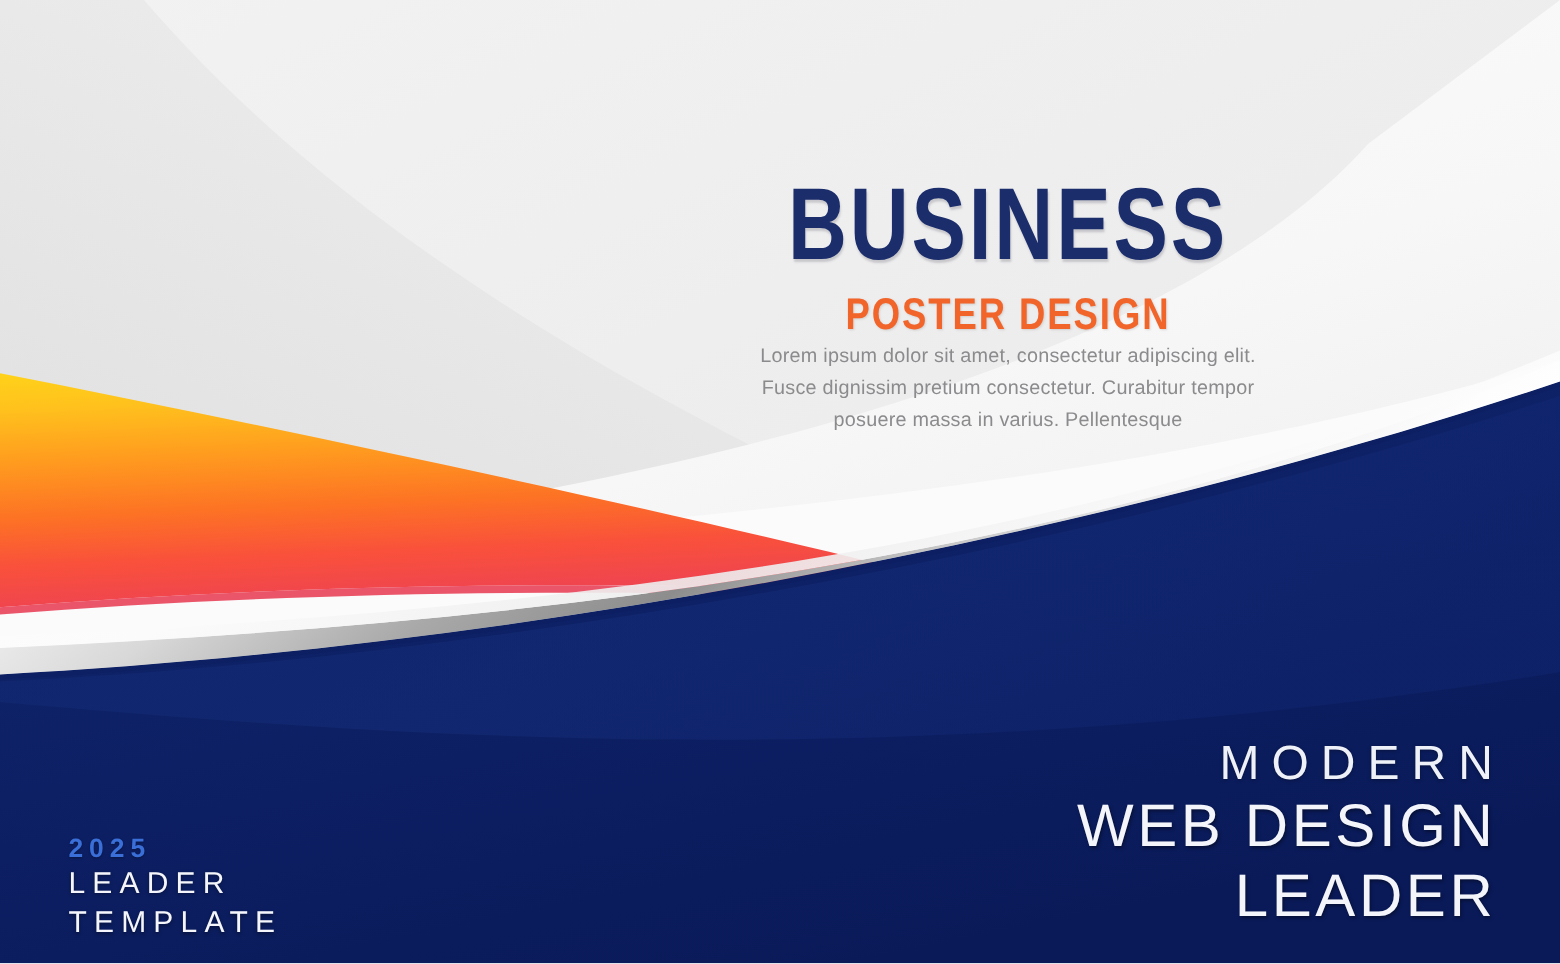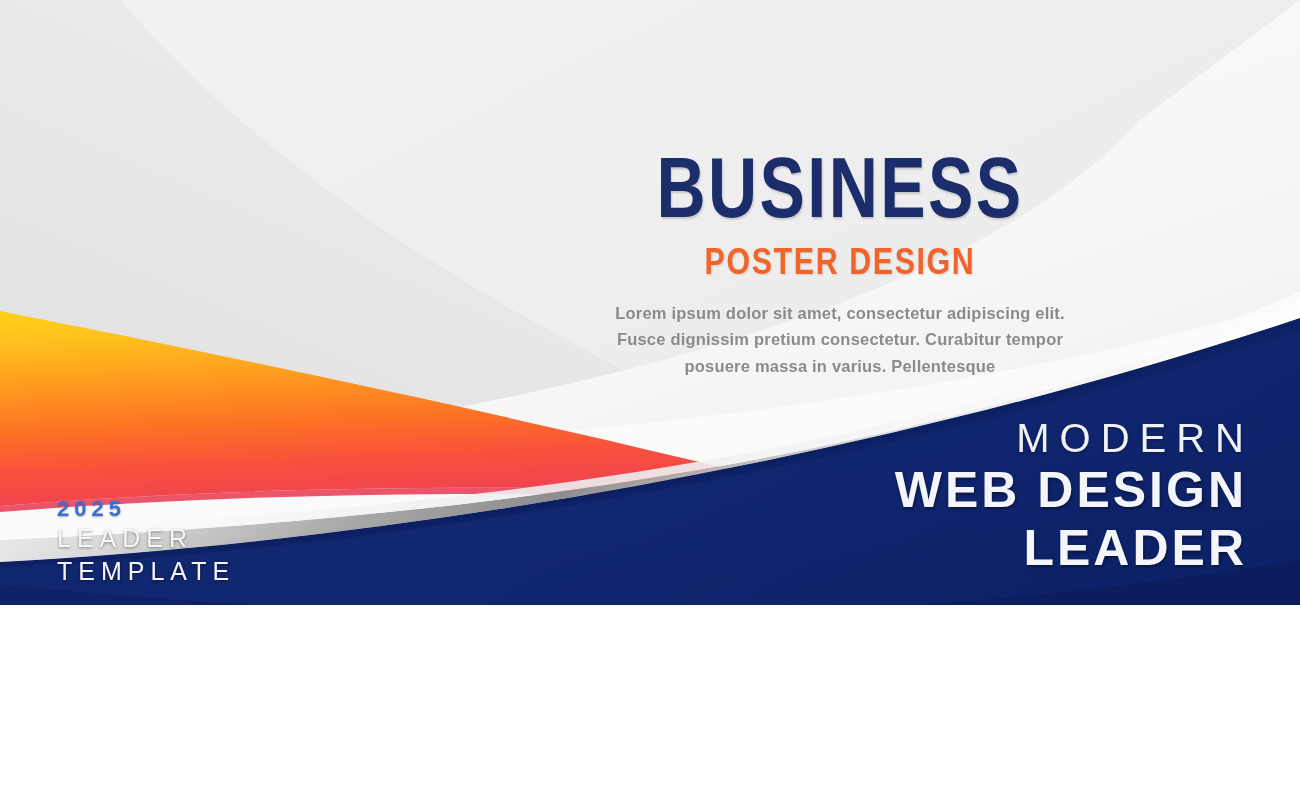--- a/index.html
+++ b/index.html
@@ -7,21 +7,21 @@
     padding: 0;
     background: #ffffff;
   }
   body {
     font-family: "Liberation Sans", sans-serif;
   }
 
   #poster {
     position: relative;
     width: 1300px;
-    height: 605px;
+    height: 803px;
     overflow: hidden;
     background: #ffffff;
   }
 
   #poster svg.bg-layer {
     position: absolute;
     top: 0;
     left: 0;
     width: 1300px;
     height: 803px;
@@ -60,25 +60,25 @@
     font-weight: 700;
     color: #f2652a;
     letter-spacing: 2px;
     transform: scaleX(0.82);
     transform-origin: center center;
     text-shadow: 1px 1px 2px rgba(140,130,125,0.28);
     white-space: nowrap;
   }
 
   .title-body {
-    margin: 20px auto 0 auto;
+    margin: 4px auto 0 auto;
     width: 452px;
     font-size: 16.5px;
     line-height: 1.62;
-    font-weight: 700;
+    font-weight: 400;
     color: #8b8b8d;
     letter-spacing: 0.2px;
     text-align: center;
   }
 
   
   .badge-block {
     position: absolute;
     left: 57px;
     bottom: 18px;
@@ -114,21 +114,21 @@
     font-size: 40px;
     font-weight: 300;
     color: #eef1f8;
     letter-spacing: 10px;
     line-height: 1.12;
     margin-right: -10px;
     text-shadow: 0 1px 3px rgba(0,0,0,0.35);
   }
   .agency-line {
     font-size: 50px;
-    font-weight: 700;
+    font-weight: 400;
     color: #f3f5fa;
     letter-spacing: 3px;
     line-height: 1.16;
     margin-right: -3px;
     text-shadow: 1px 2px 3px rgba(0,0,0,0.42);
   }
 </style>
 </head>
 <body>
 

